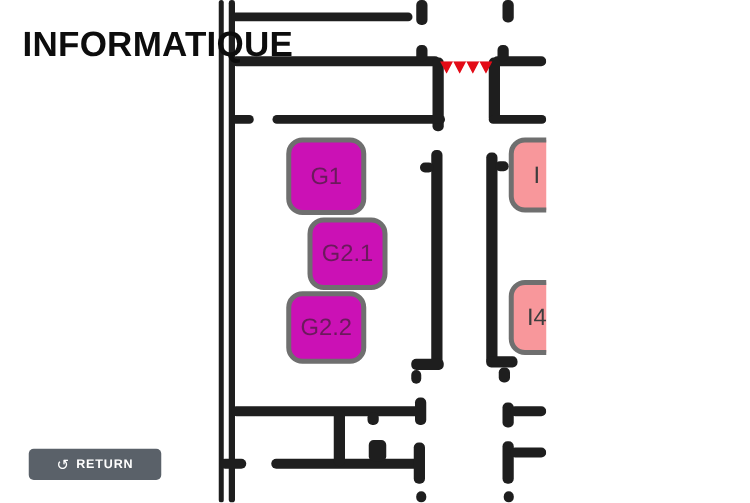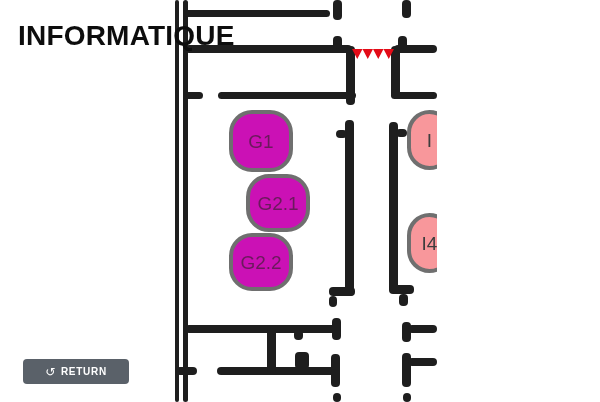--- a/index.html
+++ b/index.html
@@ -12,21 +12,21 @@
   .map-viewport{
     position:absolute;left:0;top:0;width:437px;height:402px;
     overflow:hidden;background:#ffffff;
   }
   .wall{
     position:absolute;background:var(--wall,#1e1e1e);border-radius:4px;
   }
   .room{
     position:absolute;box-sizing:border-box;
     display:flex;align-items:center;justify-content:center;
-    border:4px solid var(--room-border,#6f6f6f);border-radius:23px;
+    border:4px solid var(--room-border,#6f6f6f);border-radius:13px;
     font-size:19px;line-height:1;cursor:pointer;
   }
   .room-highlight{background:var(--highlight-fill,#cb11b5);color:var(--highlight-text,#6b1a5c);}
   .room-pink{background:var(--pink-fill,#f8979b);color:var(--pink-text,#3d3d3d);}
   #stairs-marker{position:absolute;display:block;}
   
   .page-title{
     position:absolute;left:18px;top:20px;margin:0;z-index:5;
     font-size:28px;font-weight:800;letter-spacing:.2px;
     color:var(--title-text,#0d0d0d);
@@ -92,21 +92,21 @@
       </div>
       <div class="room room-highlight" style="left: 246px; top: 174px; width: 64px; height: 58px;">
         <span>G2.1</span>
       </div>
       <div class="room room-highlight" style="left: 229px; top: 233px; width: 64px; height: 58px;">
         <span>G2.2</span>
       </div>
       <div class="room room-pink" style="left: 407px; top: 110px; width: 45px; height: 60px;">
         <span>I</span>
       </div>
-      <div class="room room-pink" style="left: 407px; top: 213px; width: 45px; height: 60px;">
+      <div class="room room-pink" style="left: 407px; top: 224px; width: 45px; height: 60px;">
         <span>I4</span>
       </div>
     </div>
 </div>
 
 <h1 class="page-title">INFORMATIQUE</h1>
 
 <button class="return-button">
   <span class="icon">↺</span>
   <span>RETURN</span>

